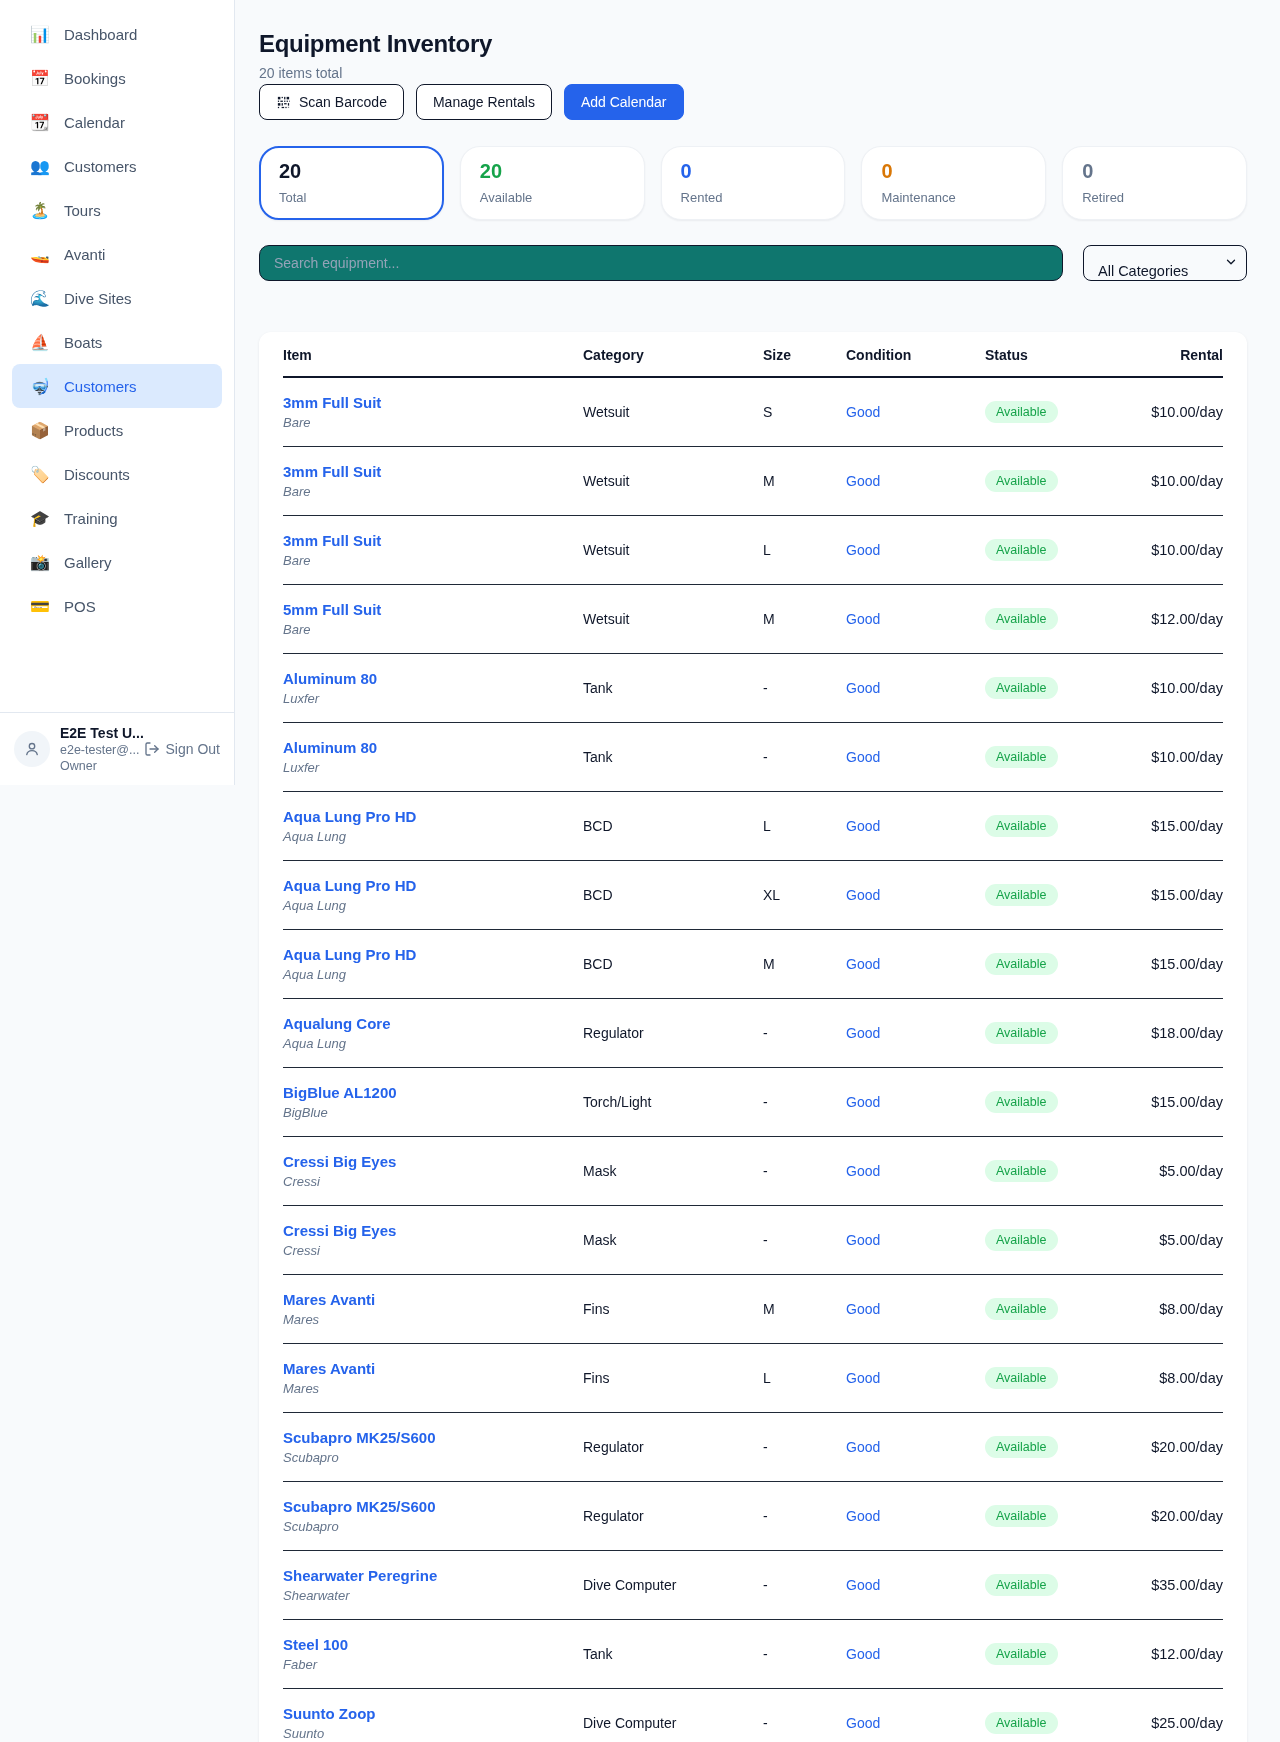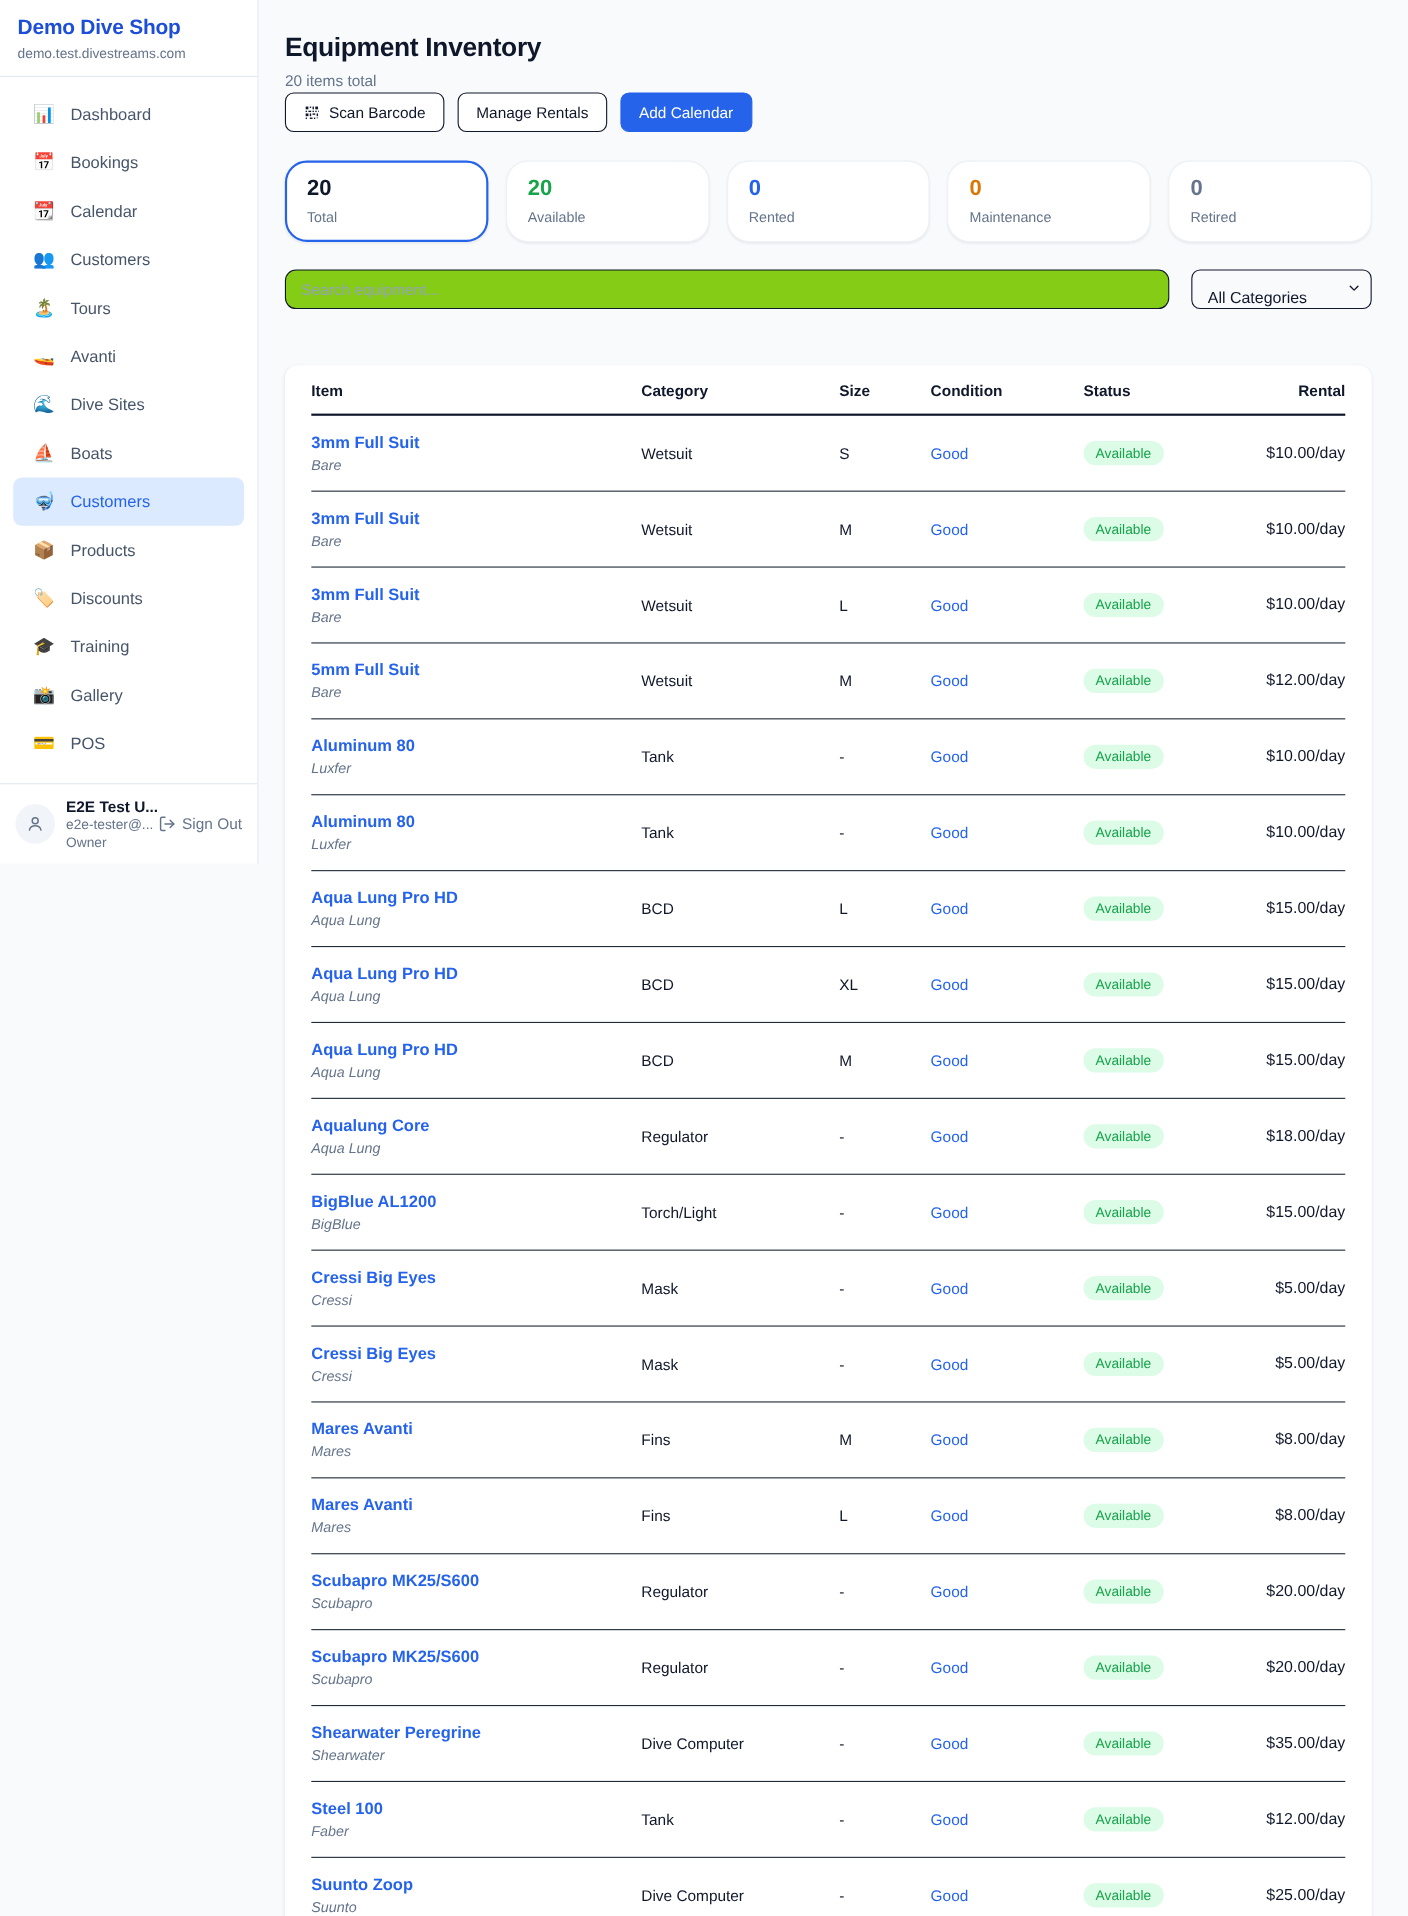--- a/index.html
+++ b/index.html
@@ -63,21 +63,21 @@
     background:#ffffff; border:1px solid #eef1f5; border-radius:20px;
     padding:13px 19px; height:74px; box-shadow:0 1px 2px rgba(15,23,42,.06); cursor:pointer;
   }
   .stat-card.selected { border:2px solid #2563eb; padding:12px 18px; }
   .stat-value { font-size:20px; font-weight:700; }
   .stat-label { font-size:13px; color:#64748b; margin-top:7px; }
   
   .filters { display:flex; gap:20px; margin-top:25px; }
   .search-wrap { flex:1; }
   .search-input {
-    width:100%; height:36px; background:#84cc16;
+    width:100%; height:36px; background:#0f766e;
     border:1.5px solid #0f172a; border-radius:10px;
     padding:0 14px; font-size:14px; color:#0f172a; font-family:inherit; outline:none;
   }
   .search-input::placeholder { color:#94a3b8; }
   .select-wrap { position:relative; width:164px; }
   .category-select {
     width:100%; height:36px; background:#f8fafc;
     border:1.5px solid #0f172a; border-radius:8px;
     padding:16px 30px 0 14px; font-size:14.5px; color:#0f172a; font-family:inherit;
     appearance:none; -webkit-appearance:none; cursor:pointer; outline:none;
@@ -102,24 +102,20 @@
     display:inline-block; background:#dcfce7; color:#16a34a;
     font-size:12.5px; font-weight:500; padding:4px 11px; border-radius:9999px;
   }
   .price { font-size:14.5px; }
   svg { display:block; }
 </style>
 </head>
 <body>
 
 <aside class="sidebar">
-  <div class="sb-header">
-    <div class="sb-title">Demo Dive Shop</div>
-    <div class="sb-domain">demo.test.divestreams.com</div>
-  </div>
 
   <nav class="nav">
 
       <div class="nav-item">
         <span class="ico">📊</span>
         <span>Dashboard</span>
       </div>
 
       <div class="nav-item">
         <span class="ico">📅</span>

